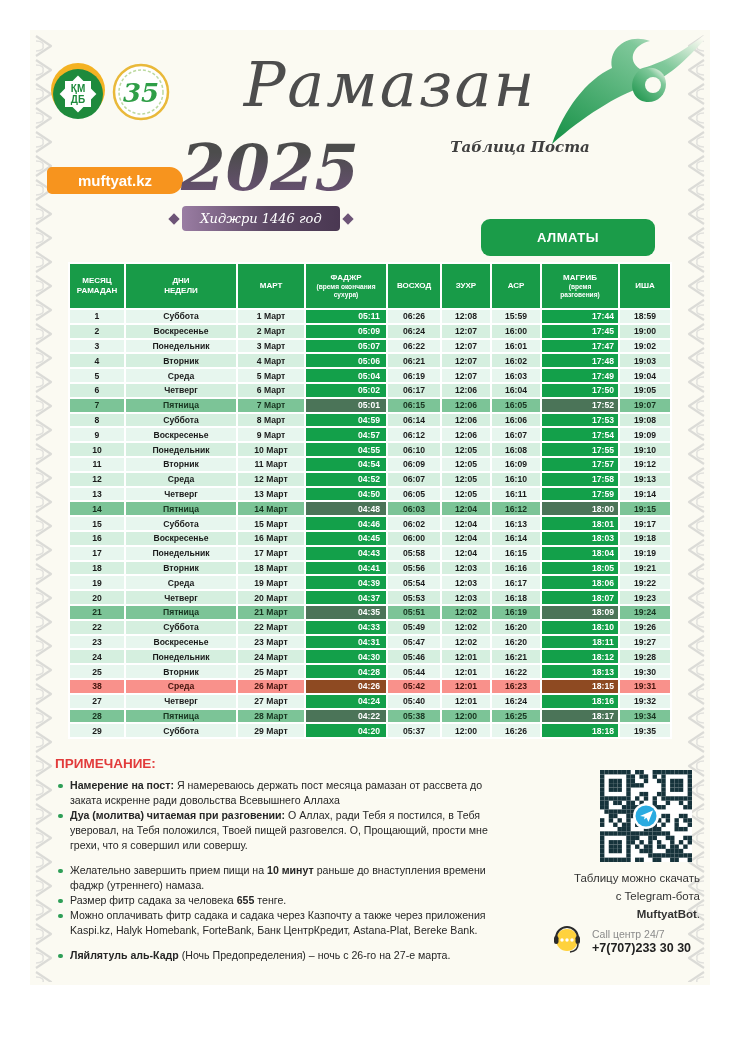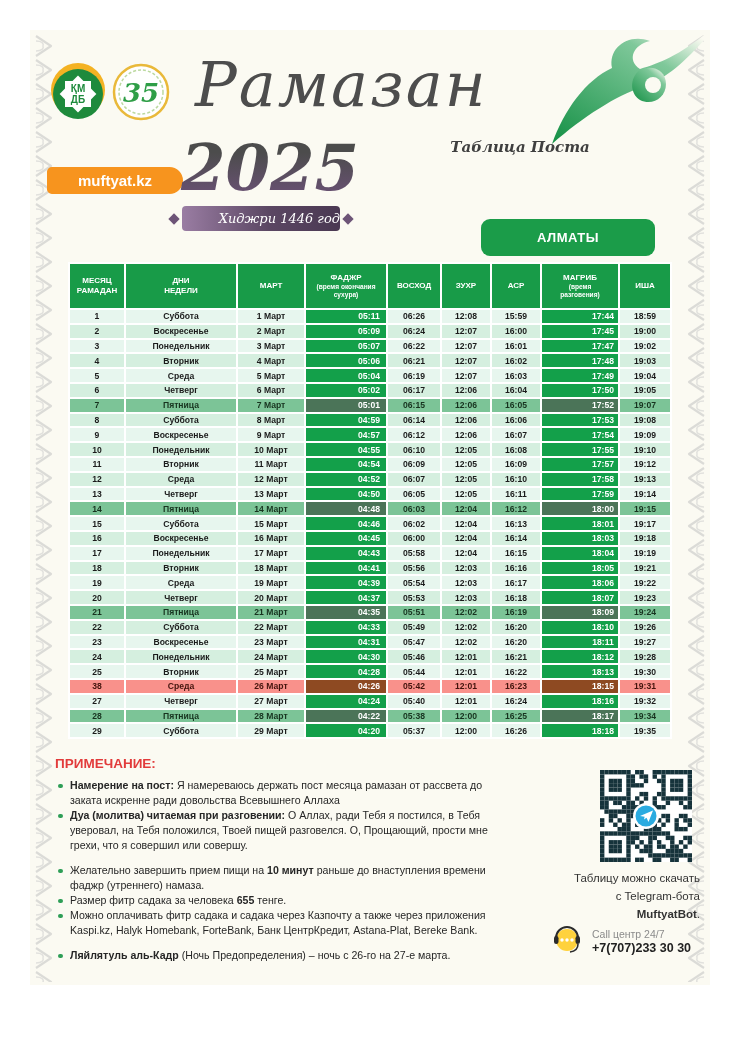--- a/index.html
+++ b/index.html
@@ -11,31 +11,31 @@
   .orn-left { left:3px; }
   .orn-right { right:3px; }
   .orn svg { display:block; }
 
   
   .logo1 { position:absolute; left:19px; top:33px; }
   .logo2 { position:absolute; left:82px; top:33px; }
   .site-badge { position:absolute; left:17px; top:109px; width:136px; height:27px;
     background:#f7941e; color:#fff; font-weight:bold; font-size:15px;
     border-radius:5px 14px 14px 5px; display:flex; align-items:center; justify-content:center;margin-top:28px; }
-  .title-script { position:absolute; left:165px; top:18px; width:390px; 
+  .title-script { position:absolute; left:165px; top:18px; width:390px; text-align:center;
     font-family:"DejaVu Serif", serif; font-style:italic; font-size:62px; color:#4d4d4d; letter-spacing:2px; }
   .year-script { position:absolute; left:150px; top:100px; width:180px; text-align:center;
     font-family:"DejaVu Serif", serif; font-style:italic; font-size:64px; font-weight:bold;
     background:linear-gradient(180deg,#4c4c4c 30%,#6a5175 90%); -webkit-background-clip:text;
     background-clip:text; color:transparent; }
   .subtitle { position:absolute; left:390px; top:108px; width:200px; text-align:center;
     font-family:"DejaVu Serif", serif; font-style:italic; font-weight:bold; font-size:15px; color:#3f3f3f; }
   .hijri { position:absolute; left:152px; top:176px; width:158px; height:25px;
     background:linear-gradient(90deg,#9a7da3,#5b4763 55%,#4a3852);
-    border-radius:4px; color:#fff; display:flex; align-items:center; justify-content:flex-end;
+    border-radius:4px; color:#fff; display:flex; align-items:center; justify-content:center;
     font-family:"DejaVu Serif", serif; font-style:italic; font-size:13px; }
   .hijri .dmd { position:absolute; width:8px; height:8px; background:#6d5477; transform:rotate(45deg); }
   .hijri .dmd.l { left:-12px; } .hijri .dmd.r { right:-12px; }
   .swirl { position:absolute; left:520px; top:2px; }
 
   .city-btn { position:absolute; left:451px; top:189px; width:174px; height:37px;
     background:#1b9c49; border:none; border-radius:9px; color:#fff; font-weight:bold;
     font-size:13px; letter-spacing:.5px; font-family:"Liberation Sans",sans-serif; cursor:pointer; }
 
   

